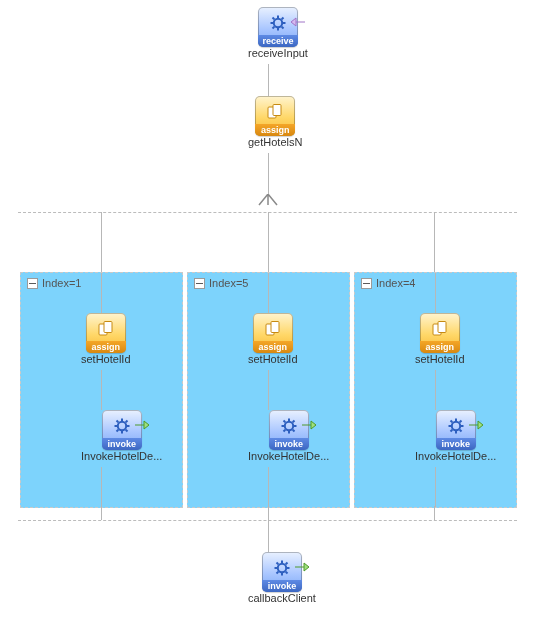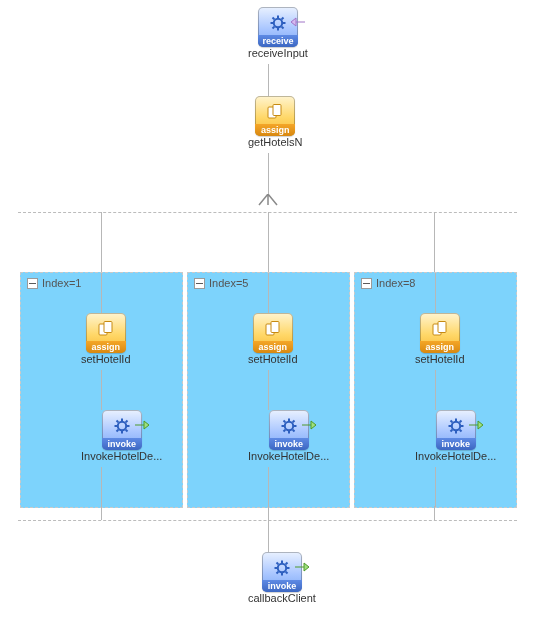--- a/index.html
+++ b/index.html
@@ -151,21 +151,21 @@
       <div class="cap">invoke</div>
     </div>
     <div class="lbl">InvokeHotelDe...</div>
   </div>
   <div class="vline" style="left:80px;top:194px;height:40px"></div>
 </div>
 
 <div class="branch" style="left:354px;top:272px;width:161px;height:234px">
   <div class="branch-hd">
     <span class="minus"></span>
-    <span>Index=8</span>
+    <span>Index=4</span>
   </div>
   <div class="vline" style="left:80px;top:0;height:40px"></div>
   <div class="node" style="left:60px;top:40px">
     <div class="icon orange">
       <svg class="glyph docs">
           <use href="#docs-path"></use>
         </svg>
       <div class="cap">assign</div>
     </div>
     <div class="lbl">setHotelId</div>

